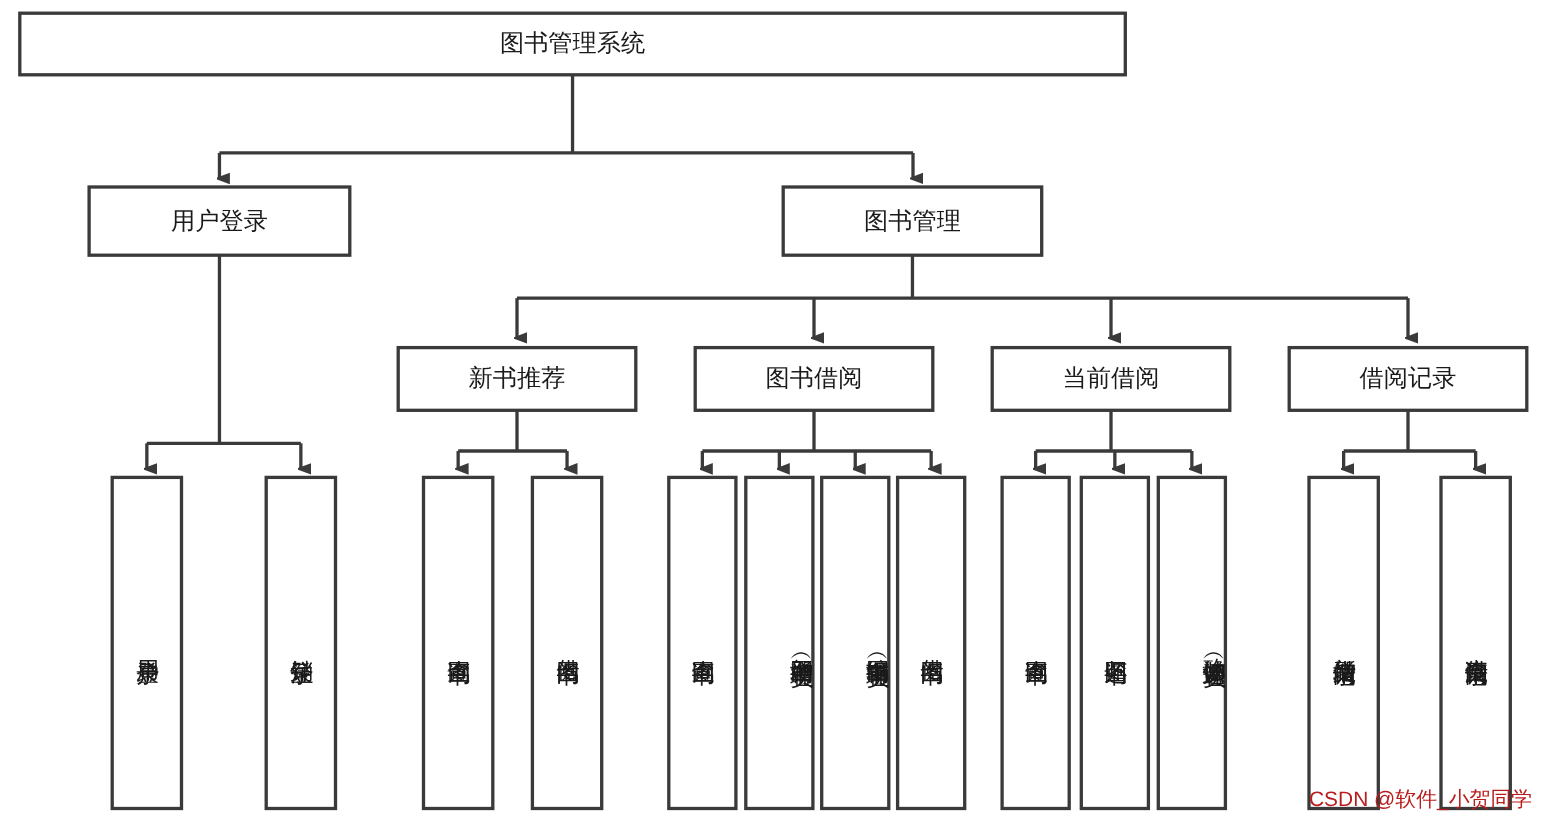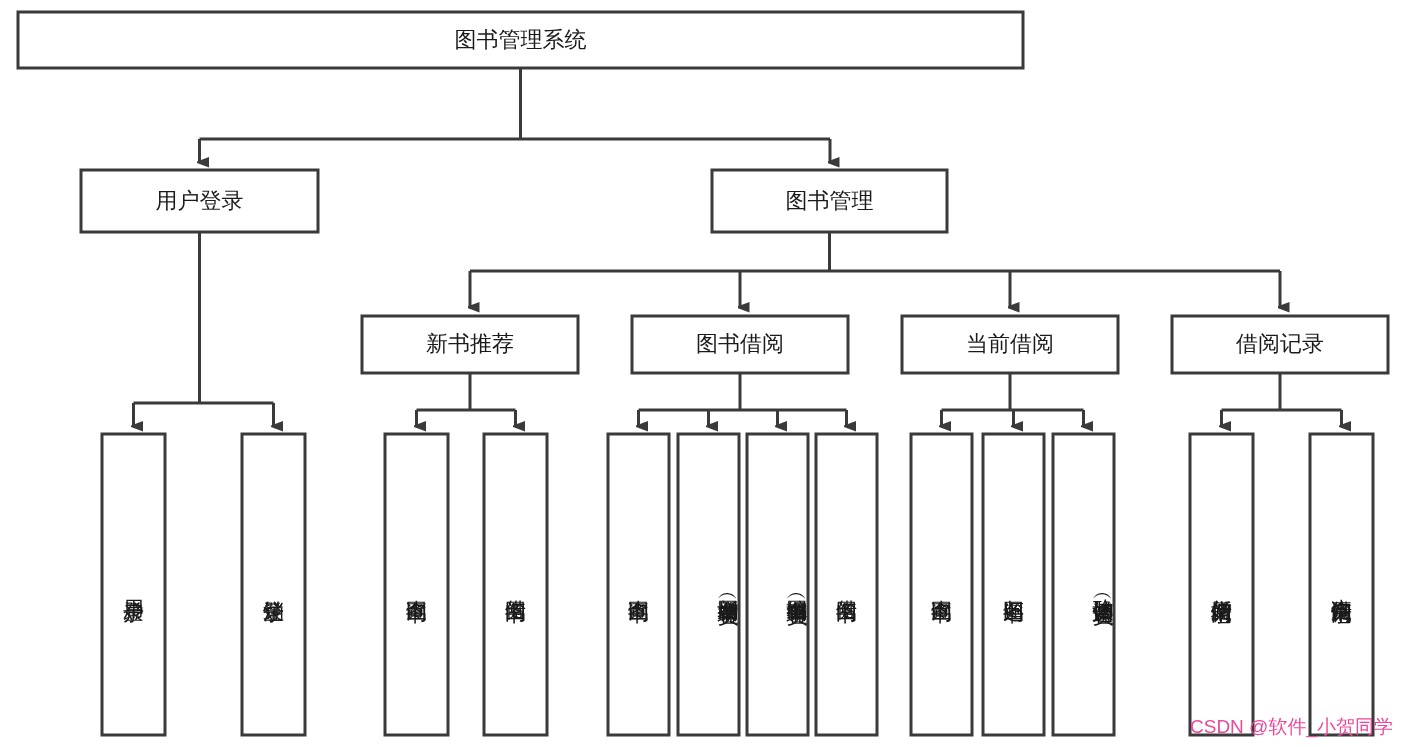--- a/index.html
+++ b/index.html
@@ -67,21 +67,21 @@
   }
   .leaf-label.centered {
     align-items: center;
   }
   .watermark {
     position: absolute;
     left: 1190px;
     top: 714px;
     font-family: "Liberation Sans", "DejaVu Sans", sans-serif;
     font-size: 19px;
-    color: #ec4899;
+    color: #b91c1c;
     white-space: nowrap;
     pointer-events: none;
   }
 </style>
 </head>
 <body>
 
 <div id="diagram-root">
 
   <svg class="diagram-canvas" viewBox="0 0 1405 747">

